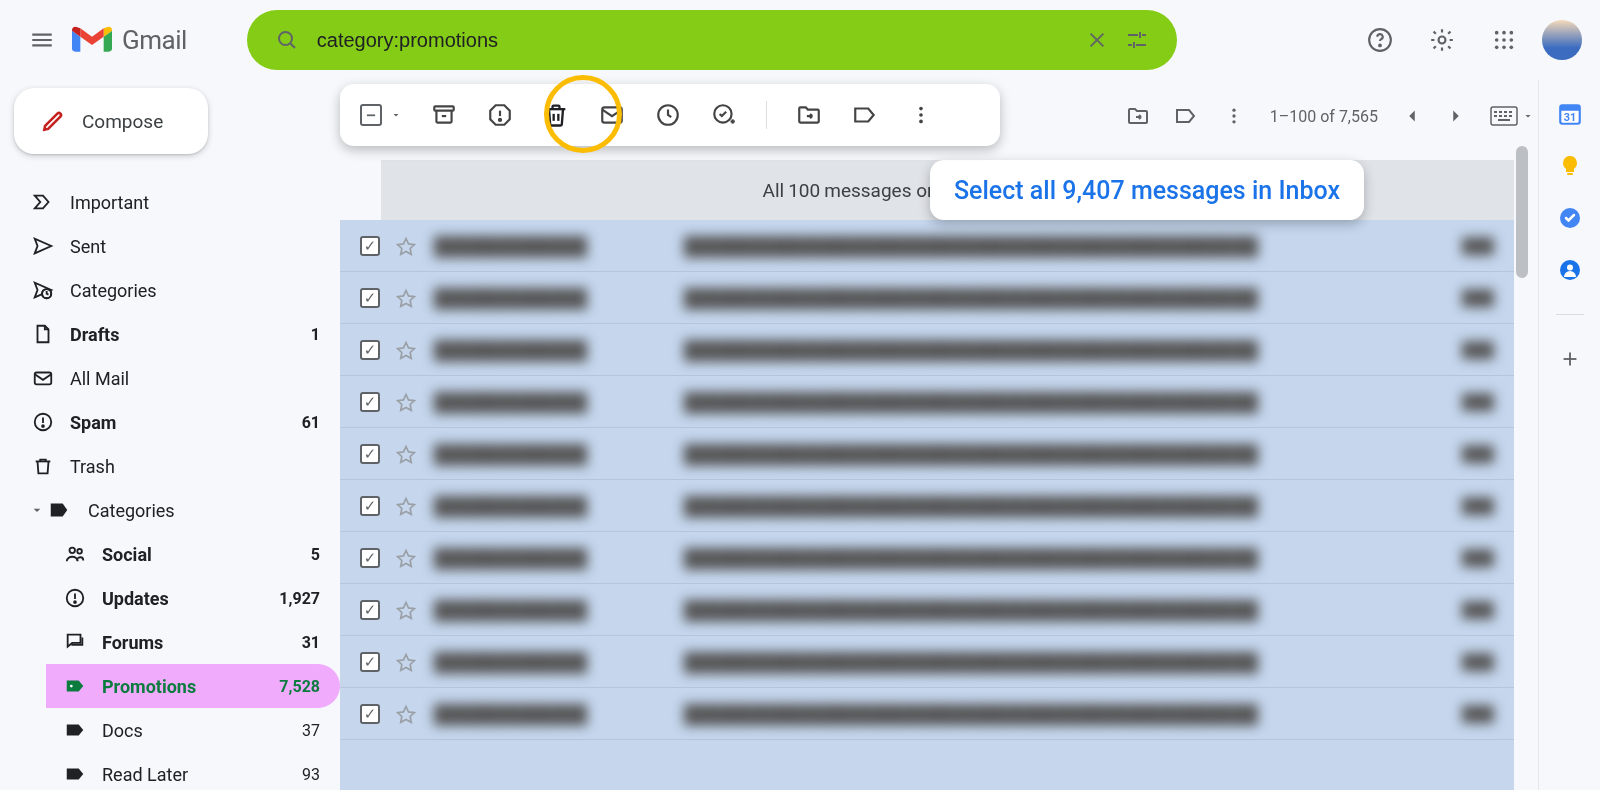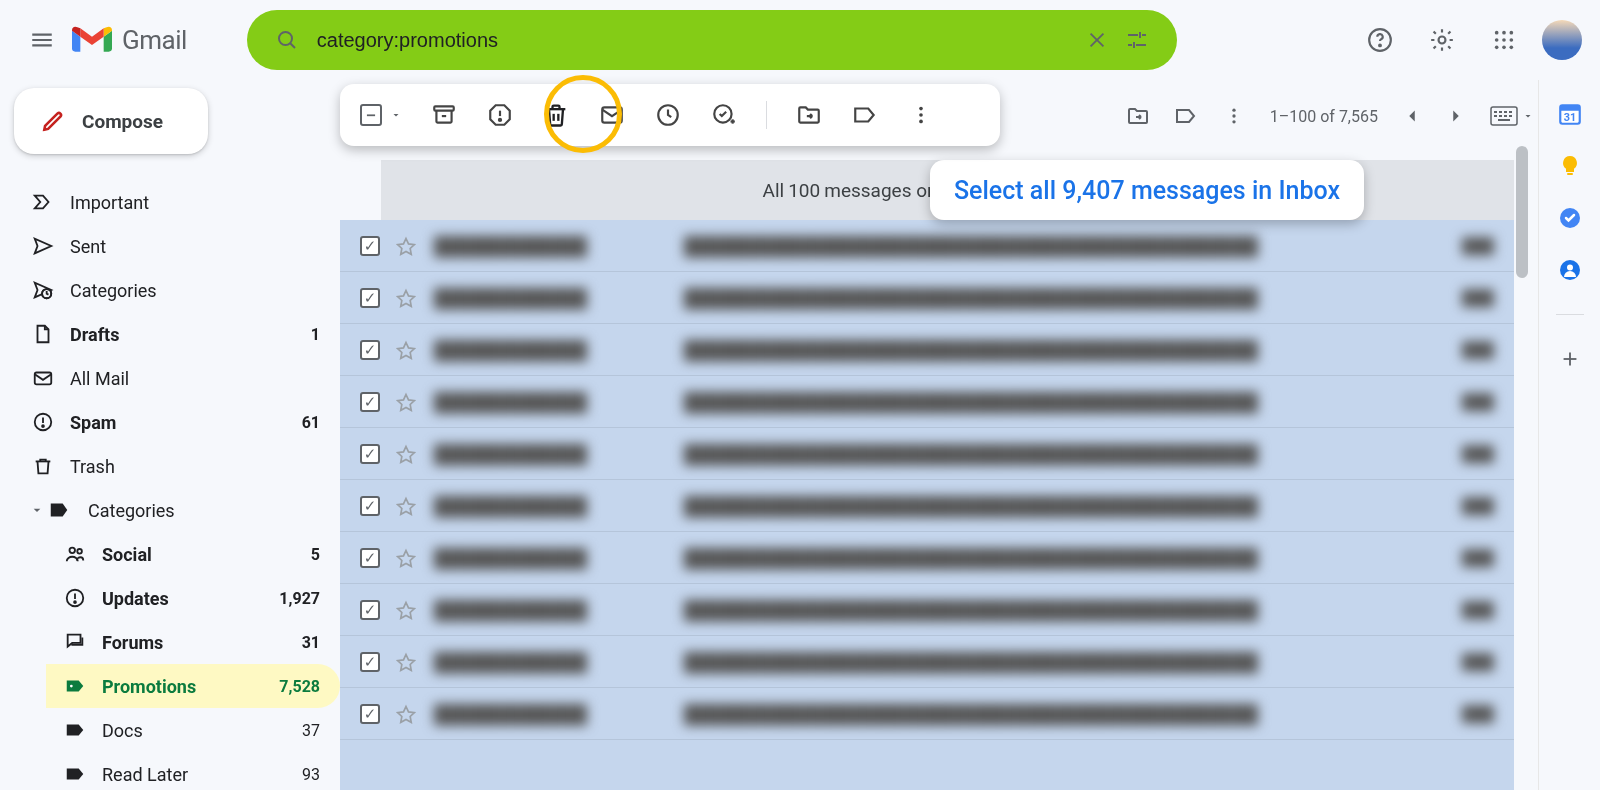--- a/index.html
+++ b/index.html
@@ -20,23 +20,23 @@
   .header-right { margin-left: auto; display: flex; align-items: center; gap: 14px; }
   .hdr-icon { width: 48px; height: 48px; display: flex; align-items: center; justify-content: center; cursor: pointer; border-radius: 50%; }
   .avatar { width: 40px; height: 40px; border-radius: 50%; background: linear-gradient(180deg,#f5d9b8 0%,#3b6cc0 70%); }
   
   
   .main { display: flex; height: calc(100% - 80px); }
   
   
   .sidebar { width: 340px; padding: 8px 0 0 14px; }
   .compose { display: flex; align-items: center; gap: 16px; background: #fff; border-radius: 20px; height: 66px; padding: 0 26px; width: 194px; box-shadow: 0 2px 6px rgba(0,0,0,0.18),0 1px 2px rgba(0,0,0,0.12); cursor: pointer; color: #c5221f; margin-bottom: 26px; }
-  .compose span { font-size: 19px; font-weight: 700; color:#3c4043; }
+  .compose span { font-size: 19px; font-weight: 400; color:#3c4043; }
   .nav-item { display: flex; align-items: center; height: 44px; padding: 0 20px 0 18px; border-radius: 0 22px 22px 0; cursor: pointer; }
-  .nav-item.active { background: #fef9c3; }
+  .nav-item.active { background: #f0abfc; }
   .nav-item .icon-slot { width: 38px; display: flex; align-items: center; }
   .nav-item .label { font-size: 18px; color: #202124; }
   .nav-item.active .label { font-weight: 700; color:#0b7b3e; }
   .nav-item.bold .label { font-weight: 700; }
   .nav-item .count { margin-left: auto; font-size: 16px; color: #202124; }
   .nav-item.active .count { font-weight: 700; color:#0b7b3e; }
   .nav-item.bold .count { font-weight: 700; }
   .nav-sub { margin-left: 32px; }
   .cat-header { display: flex; align-items: center; height: 44px; padding-left: 12px; cursor: pointer; }
   .cat-header .caret { width: 22px; }

